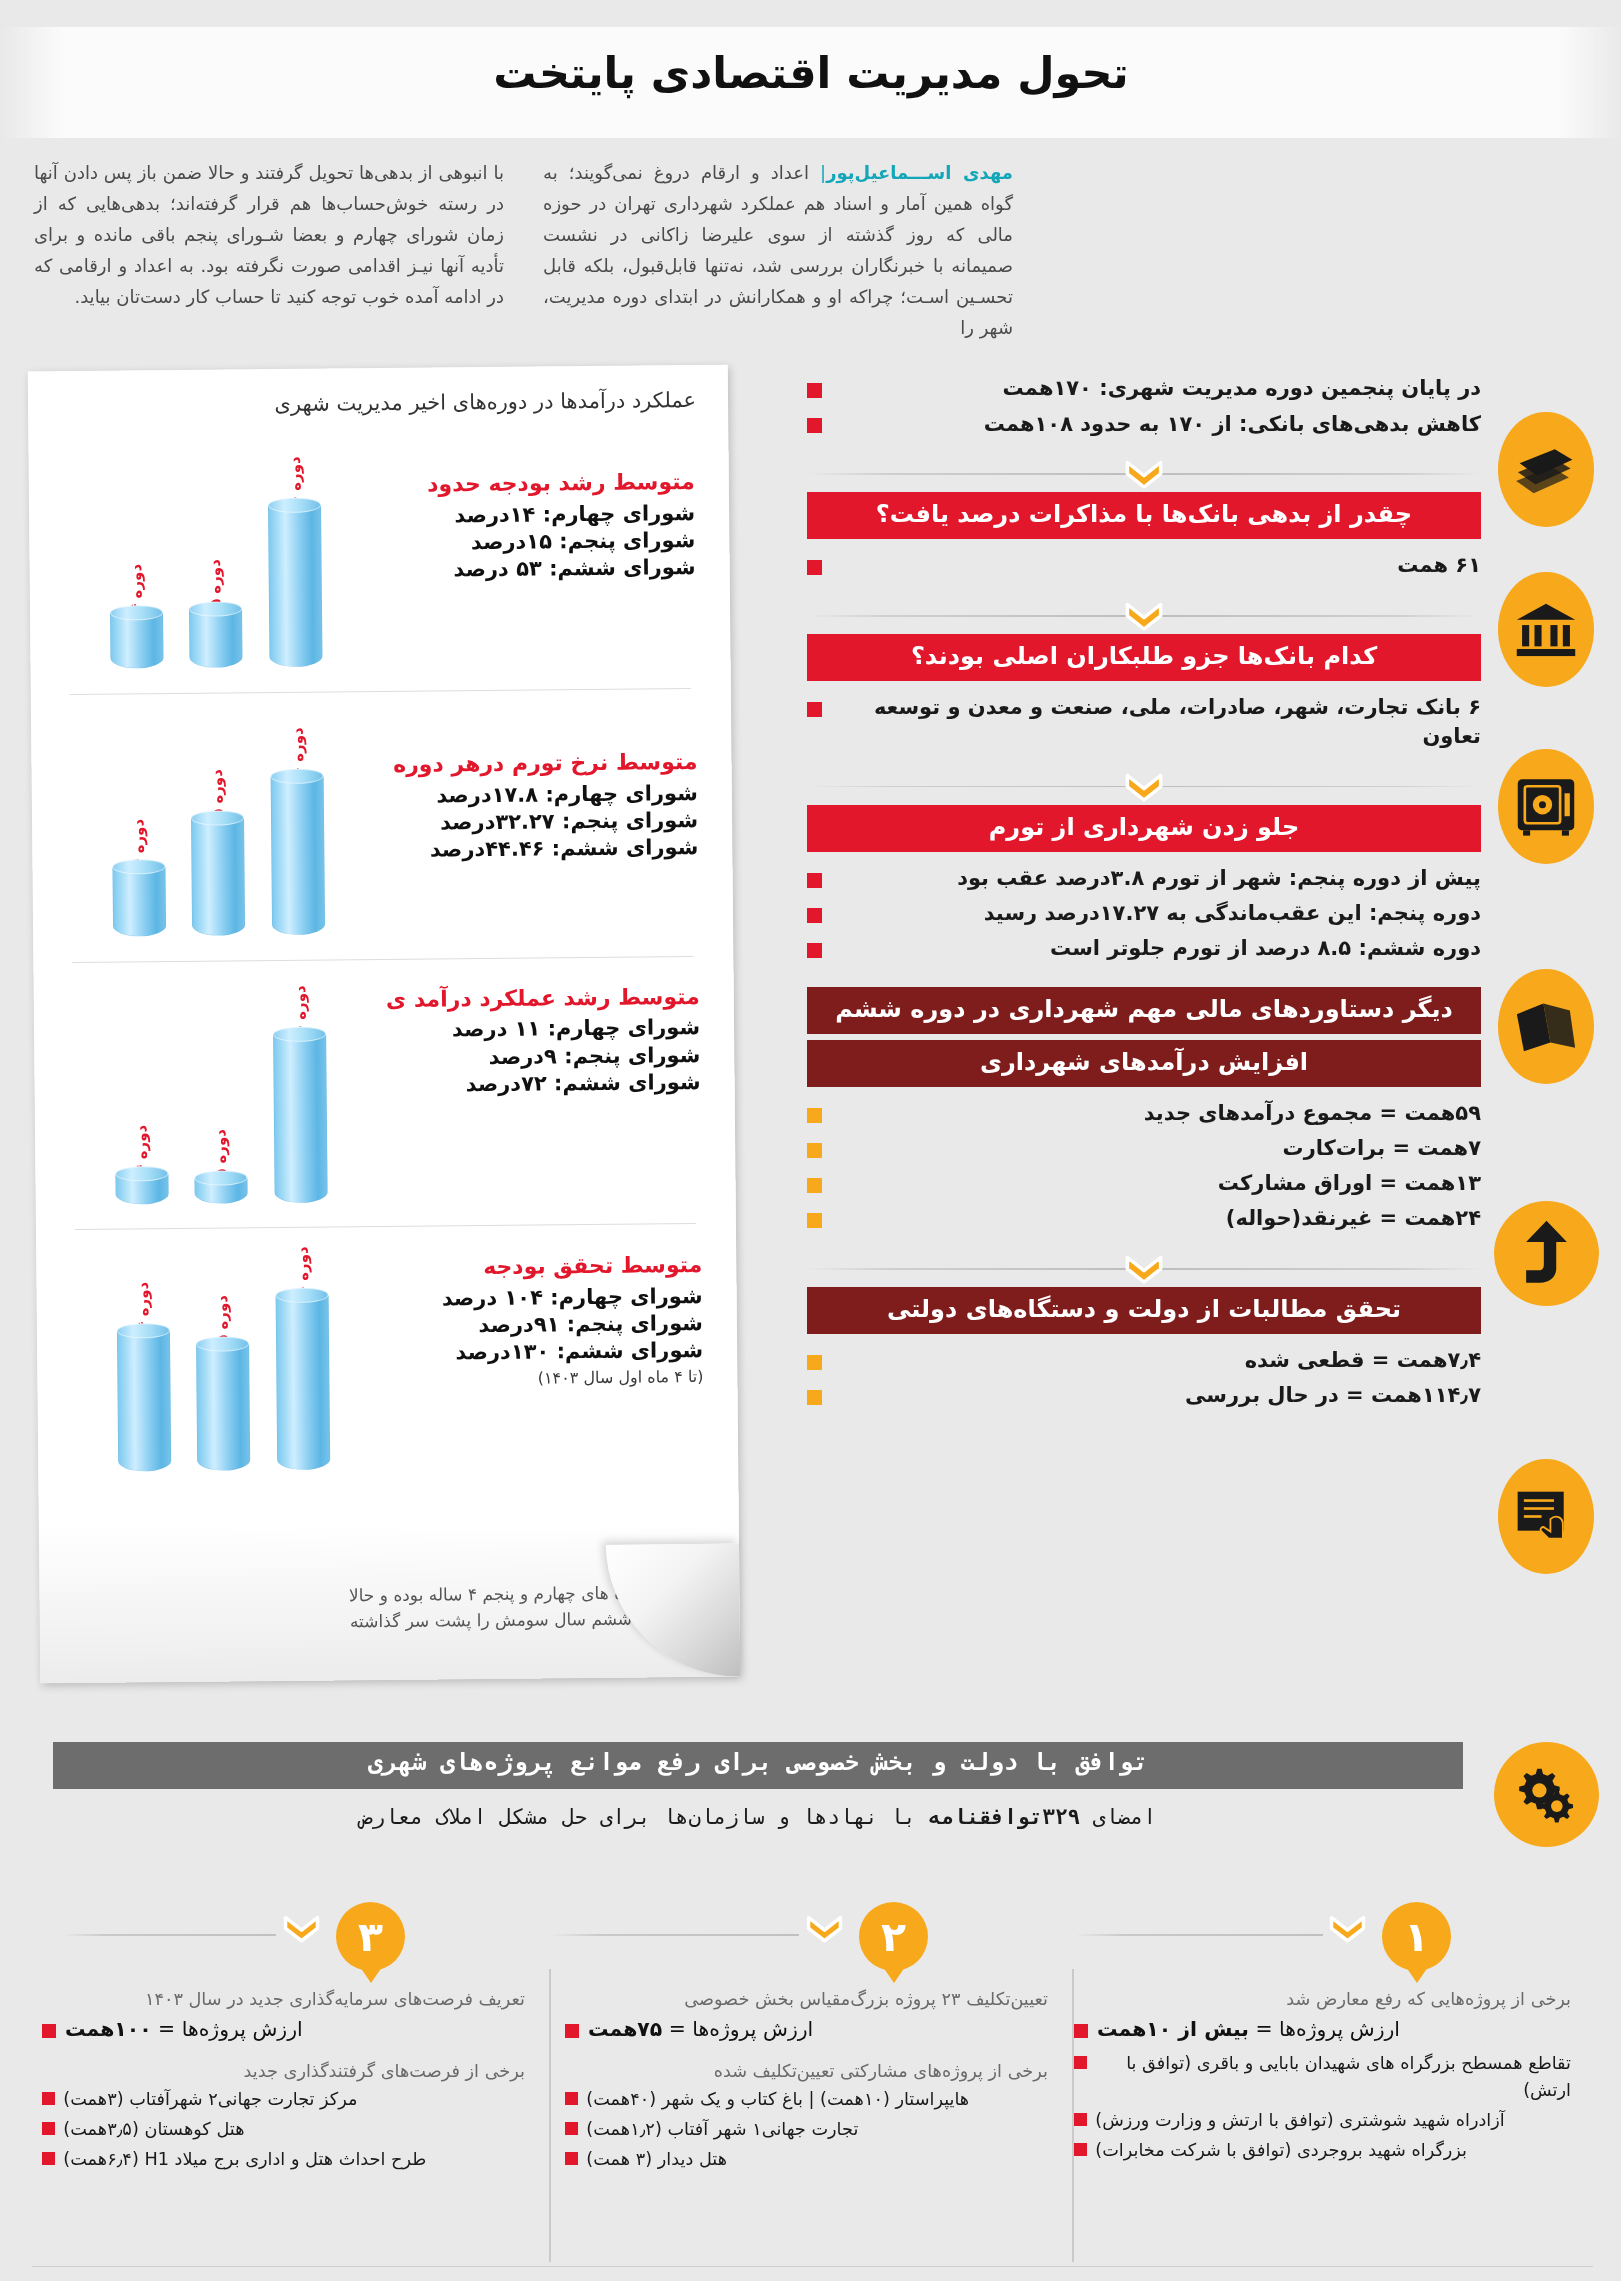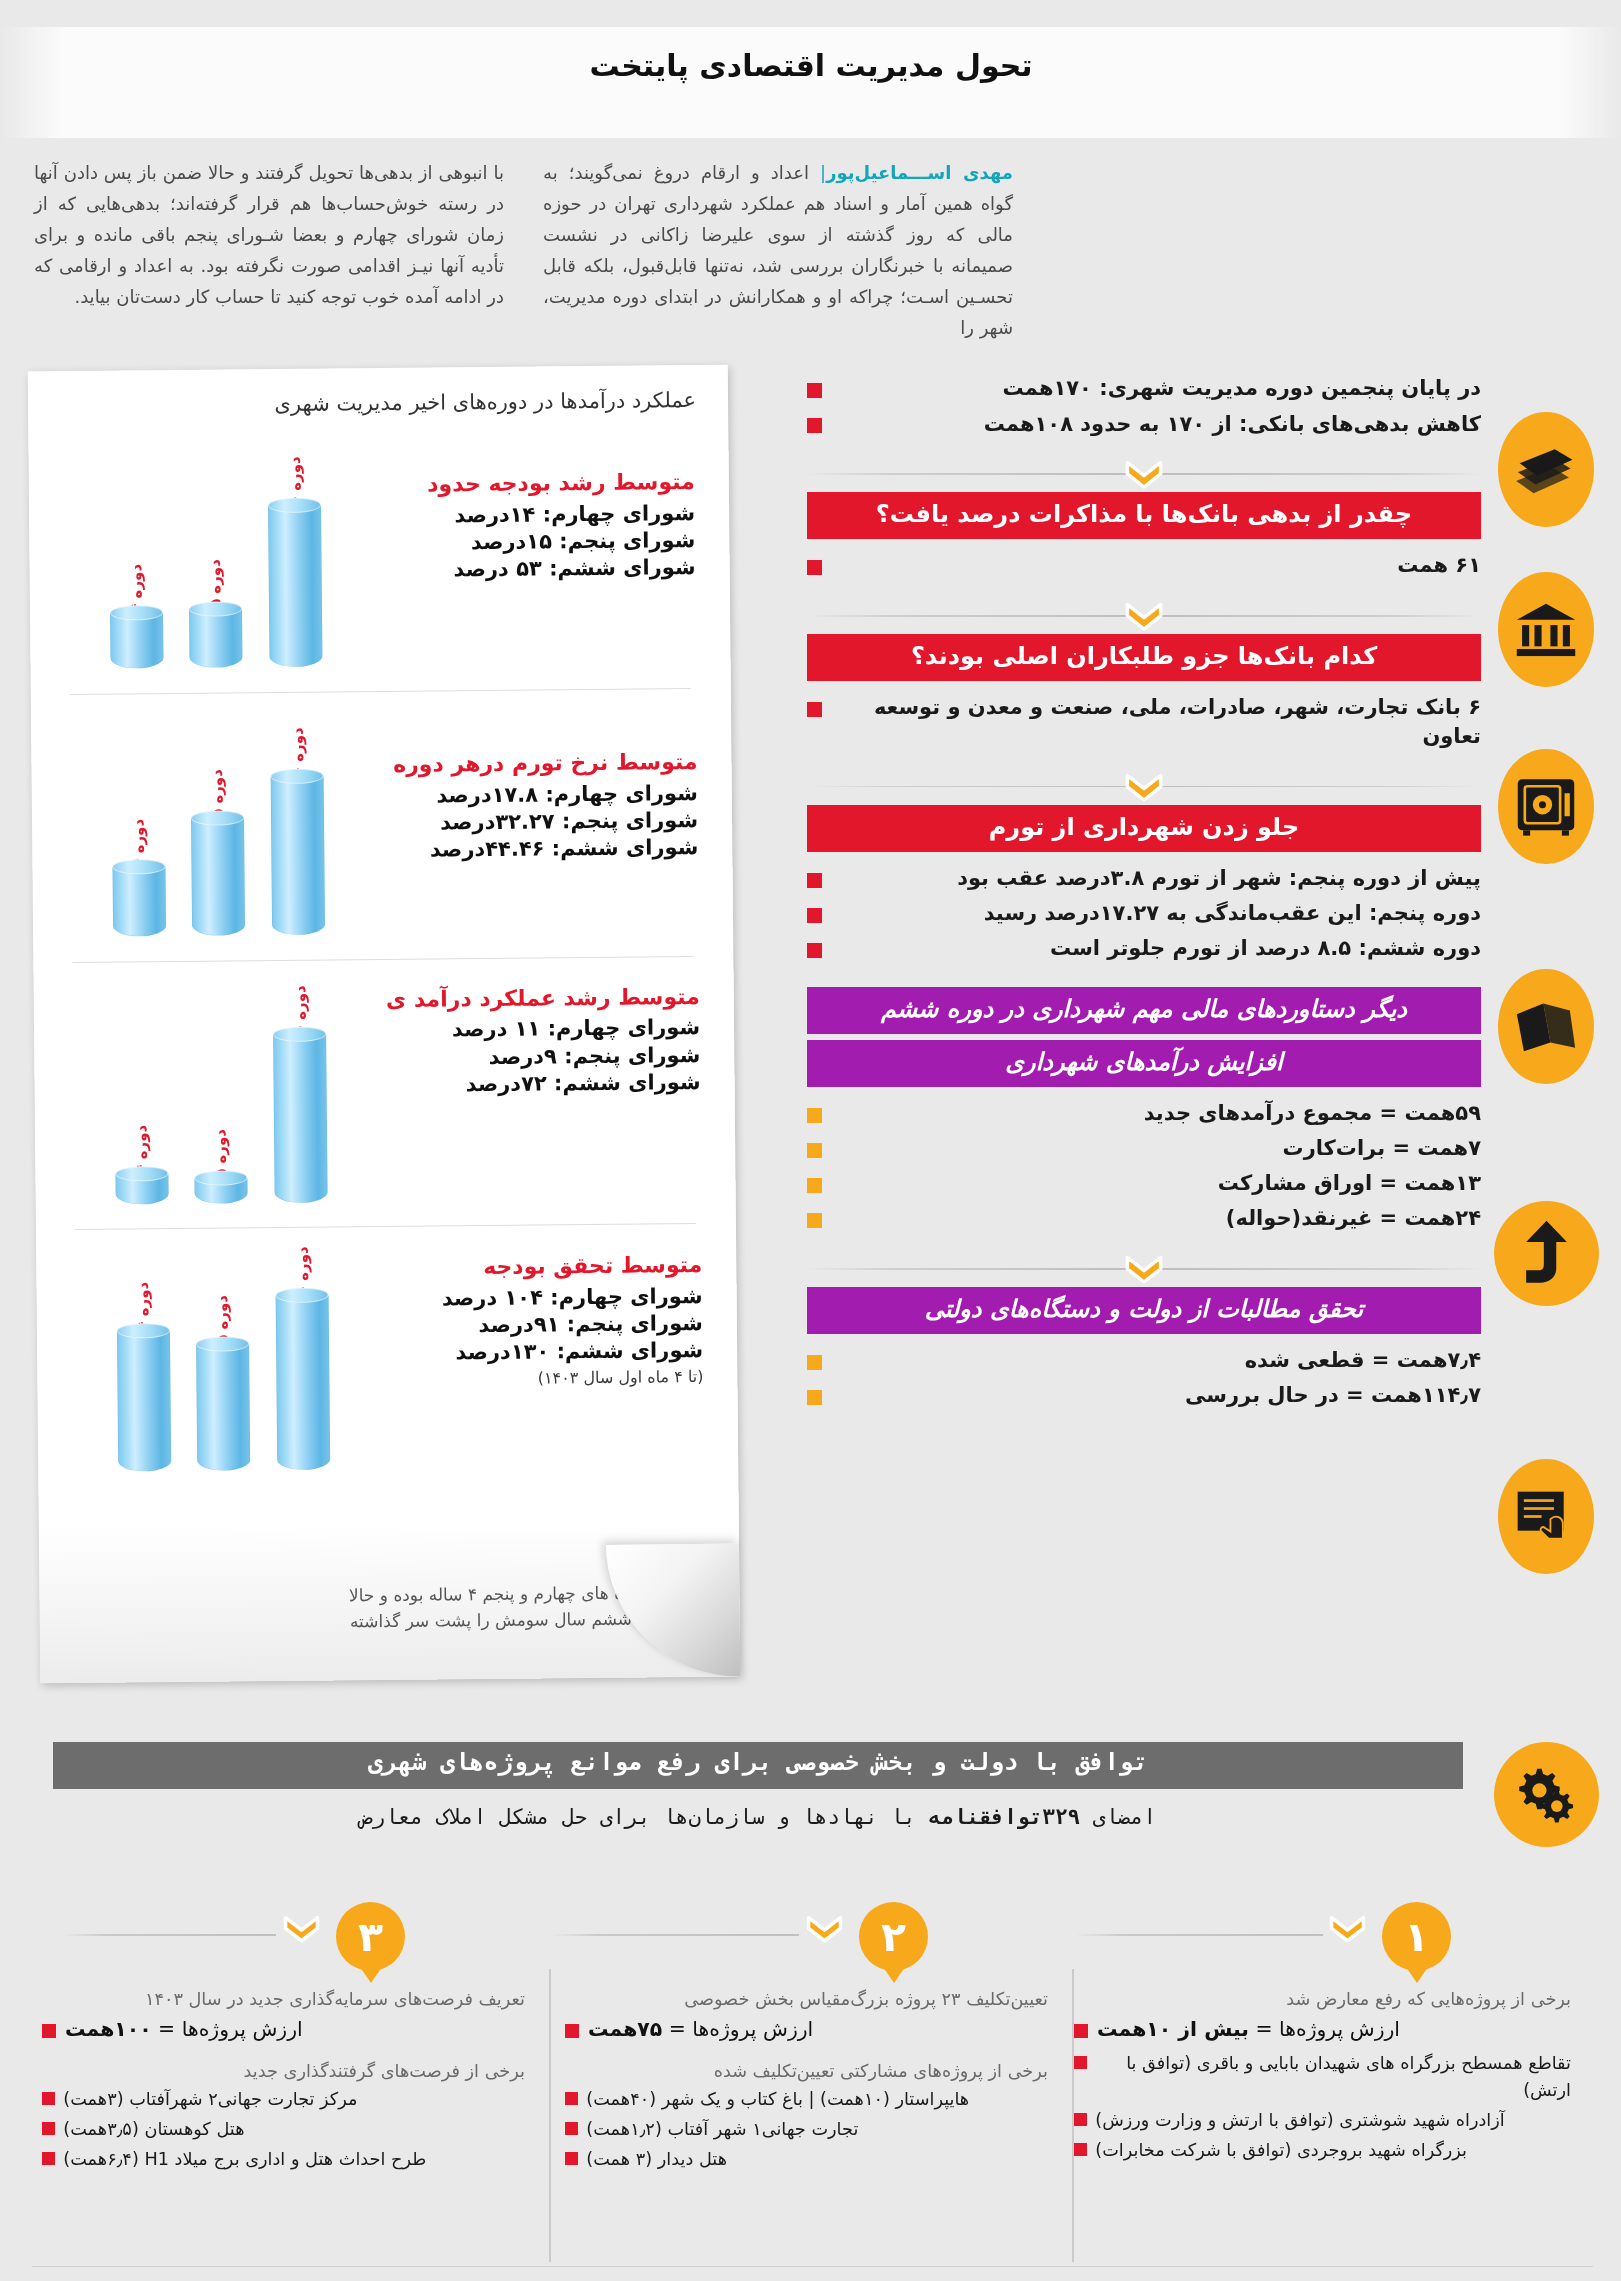--- a/index.html
+++ b/index.html
@@ -21,21 +21,21 @@
     content:""; position:absolute; top:0; bottom:0; width:133px; background:#fbfbfb;
   }
   .hdr-band:before{left:0;
     -webkit-mask-image:repeating-linear-gradient(100deg,#000 0 6.2px,transparent 6.2px 11.5px);
             mask-image:repeating-linear-gradient(100deg,#000 0 6.2px,transparent 6.2px 11.5px);}
   .hdr-band:after{right:0;
     -webkit-mask-image:repeating-linear-gradient(80deg,#000 0 6.2px,transparent 6.2px 11.5px);
             mask-image:repeating-linear-gradient(80deg,#000 0 6.2px,transparent 6.2px 11.5px);}
   .main-title{
     position:absolute; left:0; top:48px; width:1622px; text-align:center;
-    font-size:30px; font-weight:bold; color:#111; letter-spacing:-0.4px; z-index:3;
+    font-size:43px; font-weight:bold; color:#111; letter-spacing:-0.4px; z-index:3;
   }
 
   
   .lede{ position:absolute; top:158px; display:flex; gap:39px; direction:rtl; }
   .lede-col{ width:470px; font-size:18px; line-height:1.72; color:#4b4b4b; text-align:justify; }
   .byline{ color:#13a6b8; font-weight:bold; }
   .byline-bar{ color:#13a6b8; }
 
   
   .chart-card{
@@ -84,21 +84,21 @@
     direction:rtl; font-size:17px; line-height:1.5; color:#555;
   }
 
   
   .rcol{ position:absolute; left:763px; top:362px; width:718px; direction:rtl; }
   .sec-bar{
     width:674px; padding:8px 14px 9.8px; color:#fff; font-weight:bold;
     font-size:24px; text-align:center; line-height:1.2;
   }
   .sec-bar.red{ background:#e2172b; }
-  .sec-bar.orange{ background:#a21caf;font-style:italic; }
+  .sec-bar.orange{ background:#7f1d1d; }
   .sec-bar.gray{ background:#6d6d6d; }
   .bullets{ width:674px; padding:12.4px 0 8.9px; }
   .bul{
     display:flex; flex-direction:row-reverse; justify-content:flex-start;
     align-items:flex-start; gap:10.6px; margin-bottom:6.2px;
     font-size:21px; color:#1a1a1a; line-height:1.38; text-align:right;
   }
   .bul .sq{ flex:0 0 auto; width:15px; height:15px; margin-top:8.9px; background:#e2172b; }
   .bul.o .sq{ background:#f7a81b; }
   .bul .tx{ flex:1 1 auto; }

